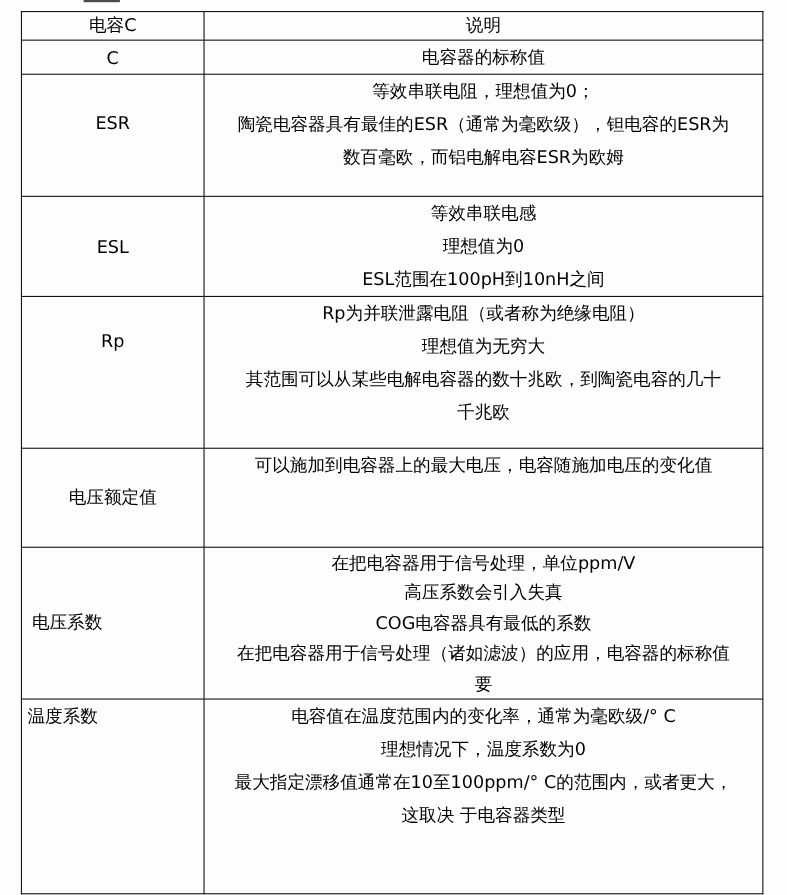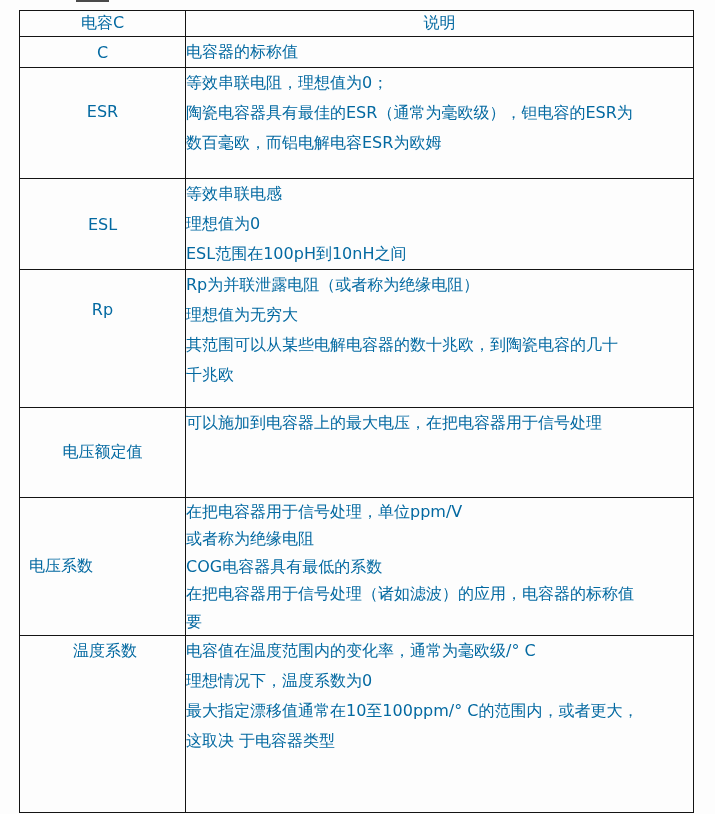--- a/index.html
+++ b/index.html
@@ -32,36 +32,37 @@
     border-collapse: collapse;
     table-layout: fixed;
     border: 1px solid #141414;
     font-size: 16px;
   }
   table.cap-table td, table.cap-table th {
     border: 1px solid #141414;
     box-sizing: border-box;
     padding: 0;
     font-weight: normal;
-    color: #0369a1;
+    color: #000000;
     overflow: hidden;
   }
   th.hdr-param, th.hdr-desc {
     text-align: center;
     vertical-align: middle;
     height: 26px;
   }
   td.param-cell {
     text-align: center;
     vertical-align: middle;
   }
   td.desc-cell {
     vertical-align: top;
     padding: 0 8px 0 10px;
     line-height: 30px;
+    text-align: center;
   }
   .desc-line {
     white-space: nowrap;
     line-height: 30px;
   }
   
   tr.row-c       { height: 27px; }
   tr.row-esr     { height: 111px; }
   tr.row-esl     { height: 87px; }
   tr.row-rp      { height: 138px; }
@@ -70,21 +71,21 @@
   tr.row-tcoef   { height: 177px; }
 
   tr.row-esr .param { position: relative; top: -12px; }
   tr.row-rp  .param { position: relative; top: -29px; }
 
   tr.row-vcoef td.param-cell {
     text-align: left;
     padding-left: 9px;
   }
   tr.row-tcoef td.param-cell {
-    text-align: center;
+    text-align: left;
     vertical-align: top;
     padding-left: 5px;
     line-height: 30px;
   }
   tr.row-vcoef .desc-line { line-height: 27.4px; }
 </style>
 </head>
 <body>
 
 <div class="page">
@@ -129,28 +130,28 @@
           <td class="desc-cell">
             <div class="desc-line">Rp为并联泄露电阻（或者称为绝缘电阻）</div>
             <div class="desc-line">理想值为无穷大</div>
             <div class="desc-line">其范围可以从某些电解电容器的数十兆欧，到陶瓷电容的几十</div>
             <div class="desc-line">千兆欧</div>
           </td>
         </tr>
         <tr class="row-vrating">
           <td class="param-cell"><span class="param">电压额定值</span></td>
           <td class="desc-cell">
-            <div class="desc-line">可以施加到电容器上的最大电压，在把电容器用于信号处理</div>
+            <div class="desc-line">可以施加到电容器上的最大电压，电容随施加电压的变化值</div>
           </td>
         </tr>
         <tr class="row-vcoef">
           <td class="param-cell"><span class="param">电压系数</span></td>
           <td class="desc-cell">
             <div class="desc-line">在把电容器用于信号处理，单位ppm/V</div>
-            <div class="desc-line">或者称为绝缘电阻</div>
+            <div class="desc-line">高压系数会引入失真</div>
             <div class="desc-line">COG电容器具有最低的系数</div>
             <div class="desc-line">在把电容器用于信号处理（诸如滤波）的应用，电容器的标称值</div>
             <div class="desc-line">要</div>
           </td>
         </tr>
         <tr class="row-tcoef">
           <td class="param-cell"><span class="param">温度系数</span></td>
           <td class="desc-cell">
             <div class="desc-line">电容值在温度范围内的变化率，通常为毫欧级/° C</div>
             <div class="desc-line">理想情况下，温度系数为0</div>

